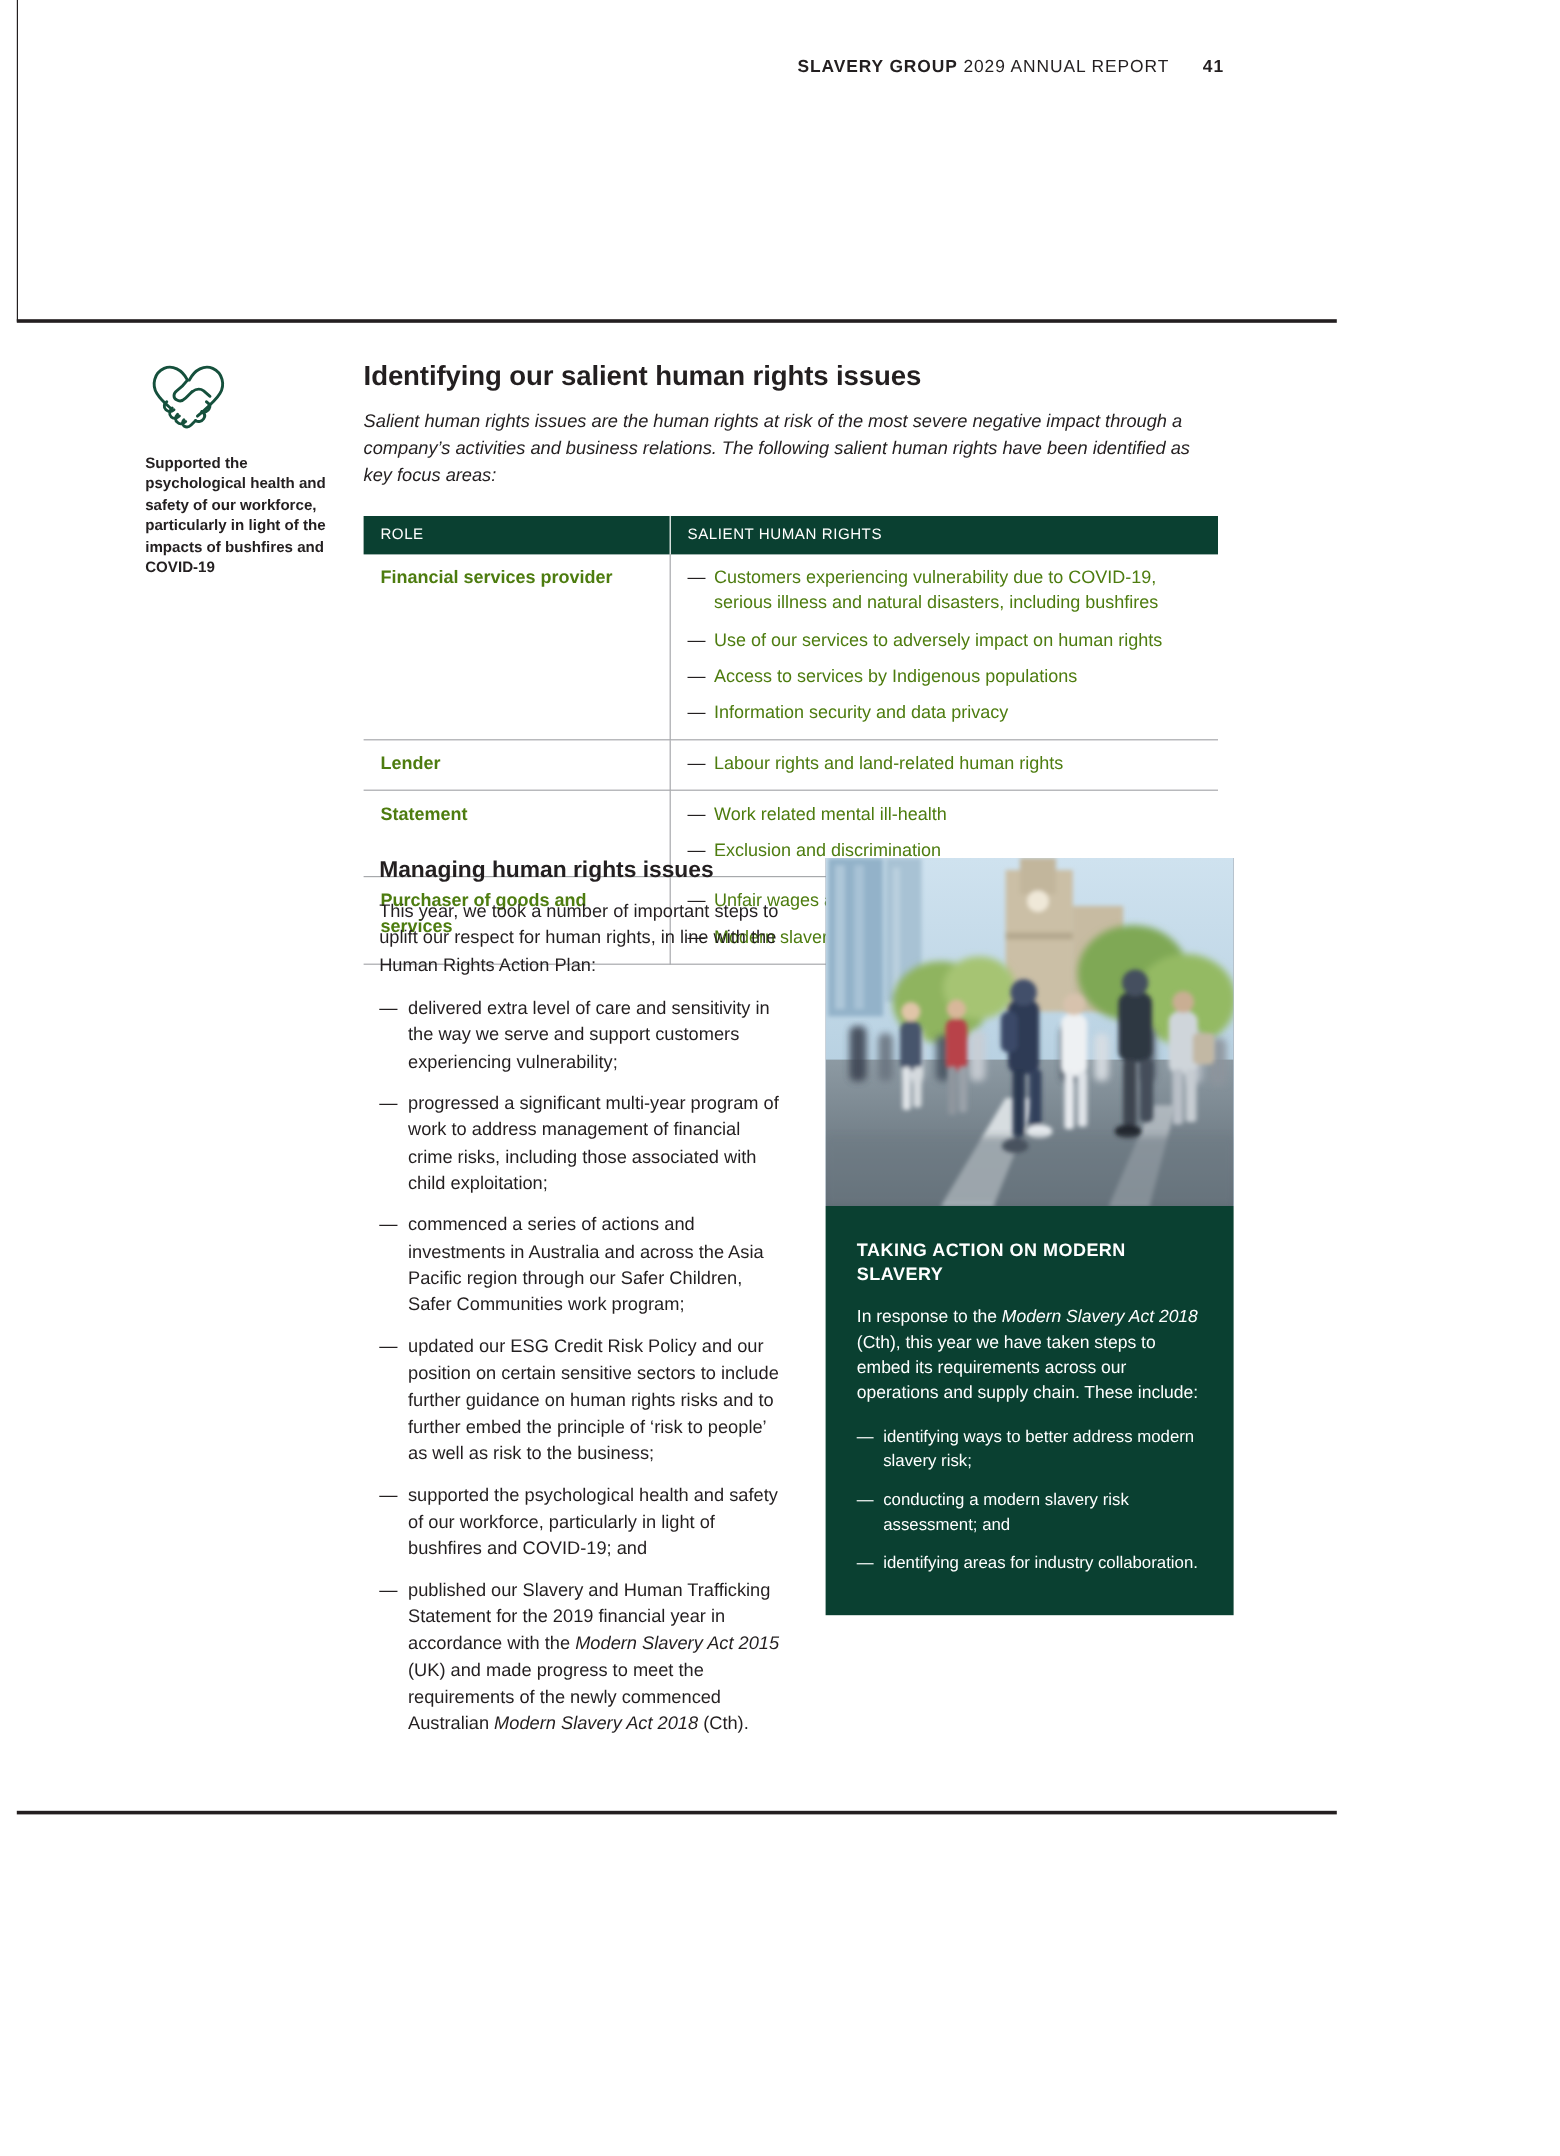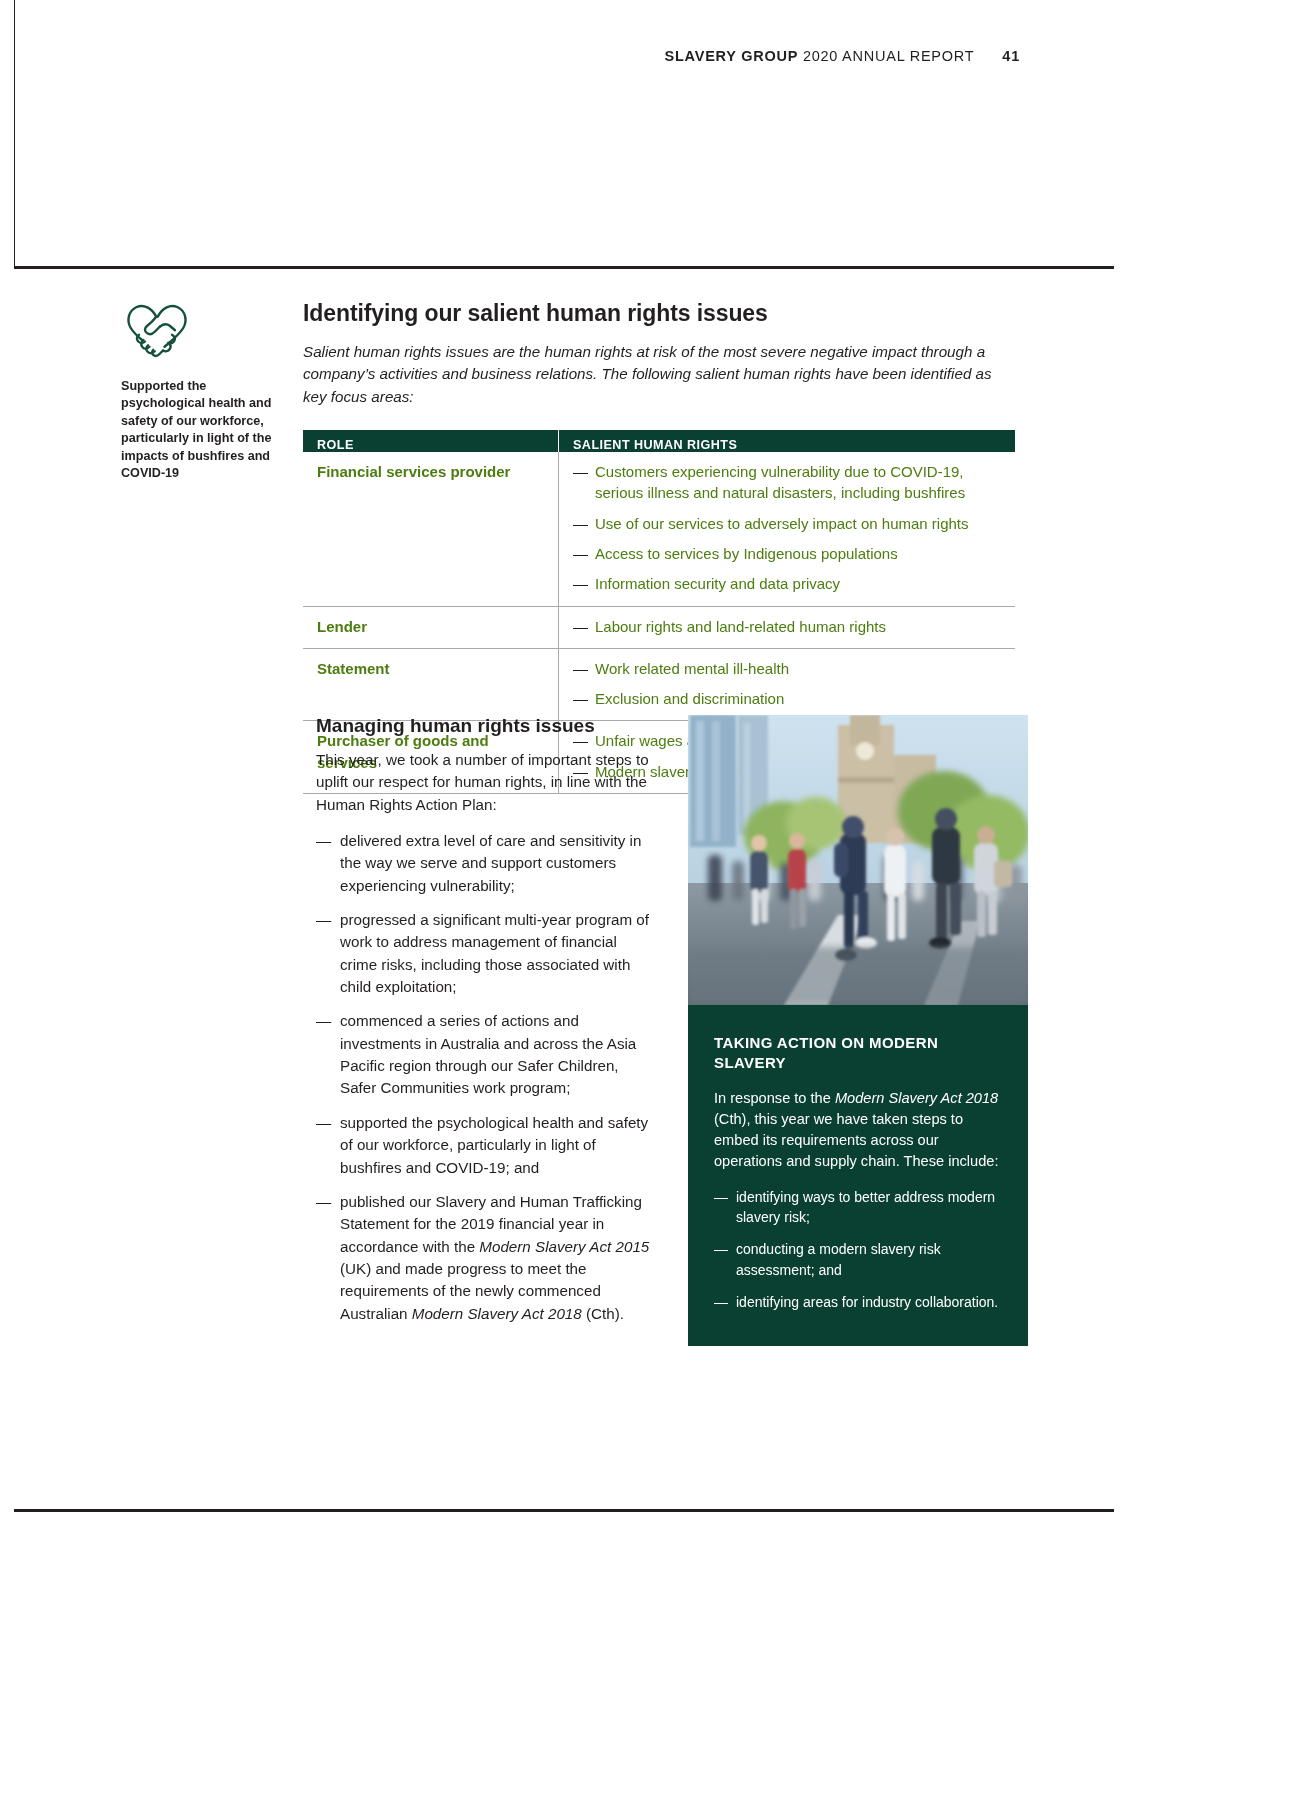--- a/index.html
+++ b/index.html
@@ -105,24 +105,24 @@
   
   table.rights {
     width: 712px;
     border-collapse: collapse;
     table-layout: fixed;
   }
   table.rights thead th {
     background: #0a4031;
     color: #ffffff;
     font-size: 12.6px;
-    font-weight: 700;
+    font-weight: 400;
     letter-spacing: 0.45px;
     text-align: left;
-    padding: 8px 12px 0 14px;
+    padding: 8px 12px 10px 14px;
   }
   table.rights thead th.c1 { width: 229px; border-right: 1px solid #ffffff; }
   table.rights td {
     vertical-align: top;
     font-size: 15px;
     line-height: 1.42;
     padding: 9px 10px 11px 14px;
     border-bottom: 1px solid #a7a9ac;
     color: #4d7c0f;
   }
@@ -254,21 +254,21 @@
   }
 </style>
 </head>
 <body>
 
 <div class="page">
 
   <div class="edge-line"></div>
 
   <div class="header">
-    <span class="brand">SLAVERY GROUP</span><span class="rest"> 2020 ANNUAL REPORT</span><span class="pageno">41</span>
+    <span class="brand">SLAVERY GROUP</span><span class="rest"> 2029 ANNUAL REPORT</span><span class="pageno">41</span>
   </div>
 
   <div class="rule-top"></div>
 
   <div class="sidebar">
     <span>
       <svg class="icon-handshake" viewBox="0 0 96 82" xmlns="http://www.w3.org/2000/svg" fill="none" stroke="#15503c" stroke-width="3.2" stroke-linecap="round" stroke-linejoin="round">
         <path d="M47 22 C41 10 30 5 21 9 C10 14 7 27 13 37 C16 42 22 48 28 53"></path>
         <path d="M49 22 C55 10 66 5 75 9 C86 14 89 27 83 37 C80 42 72 50 64 57 L58 62"></path>
         <path d="M47 22 C44 26 39 31 35 34 C31 37 31 42 35 44 C38 46 42 45 45 42 L52 35"></path>
@@ -339,20 +339,21 @@
 
   <div class="lower">
     <div class="lower-cols">
       <div class="col-left">
         <h2 class="section-title-2">Managing human rights issues</h2>
         <p class="lead">This year, we took a number of important steps to uplift our respect for human rights, in line with the Human Rights Action Plan:</p>
         <ul class="bullets" id="lower-bullets">
             <li>delivered extra level of care and sensitivity in the way we serve and support customers experiencing vulnerability;</li>
             <li>progressed a significant multi-year program of work to address management of financial crime risks, including those associated with child exploitation;</li>
             <li>commenced a series of actions and investments in Australia and across the Asia Pacific region through our Safer Children, Safer Communities work program;</li>
+            <li>updated our ESG Credit Risk Policy and our position on certain sensitive sectors to include further guidance on human rights risks and to further embed the principle of ‘risk to people’ as well as risk to the business;</li>
             <li>supported the psychological health and safety of our workforce, particularly in light of bushfires and COVID-19; and</li>
             <li><span>published our Slavery and Human Trafficking Statement for the 2019 financial year in accordance with the </span><em>Modern Slavery Act 2015</em><span> (UK) and made progress to meet the requirements of the newly commenced Australian </span><em>Modern Slavery Act 2018</em><span> (Cth).</span></li>
           </ul>
       </div>
 
       <div class="col-right">
         <div class="photo">
           <svg viewBox="0 0 340 290" xmlns="http://www.w3.org/2000/svg">
             <defs>
               <linearGradient id="skyG" x1="0" y1="0" x2="0" y2="1">

